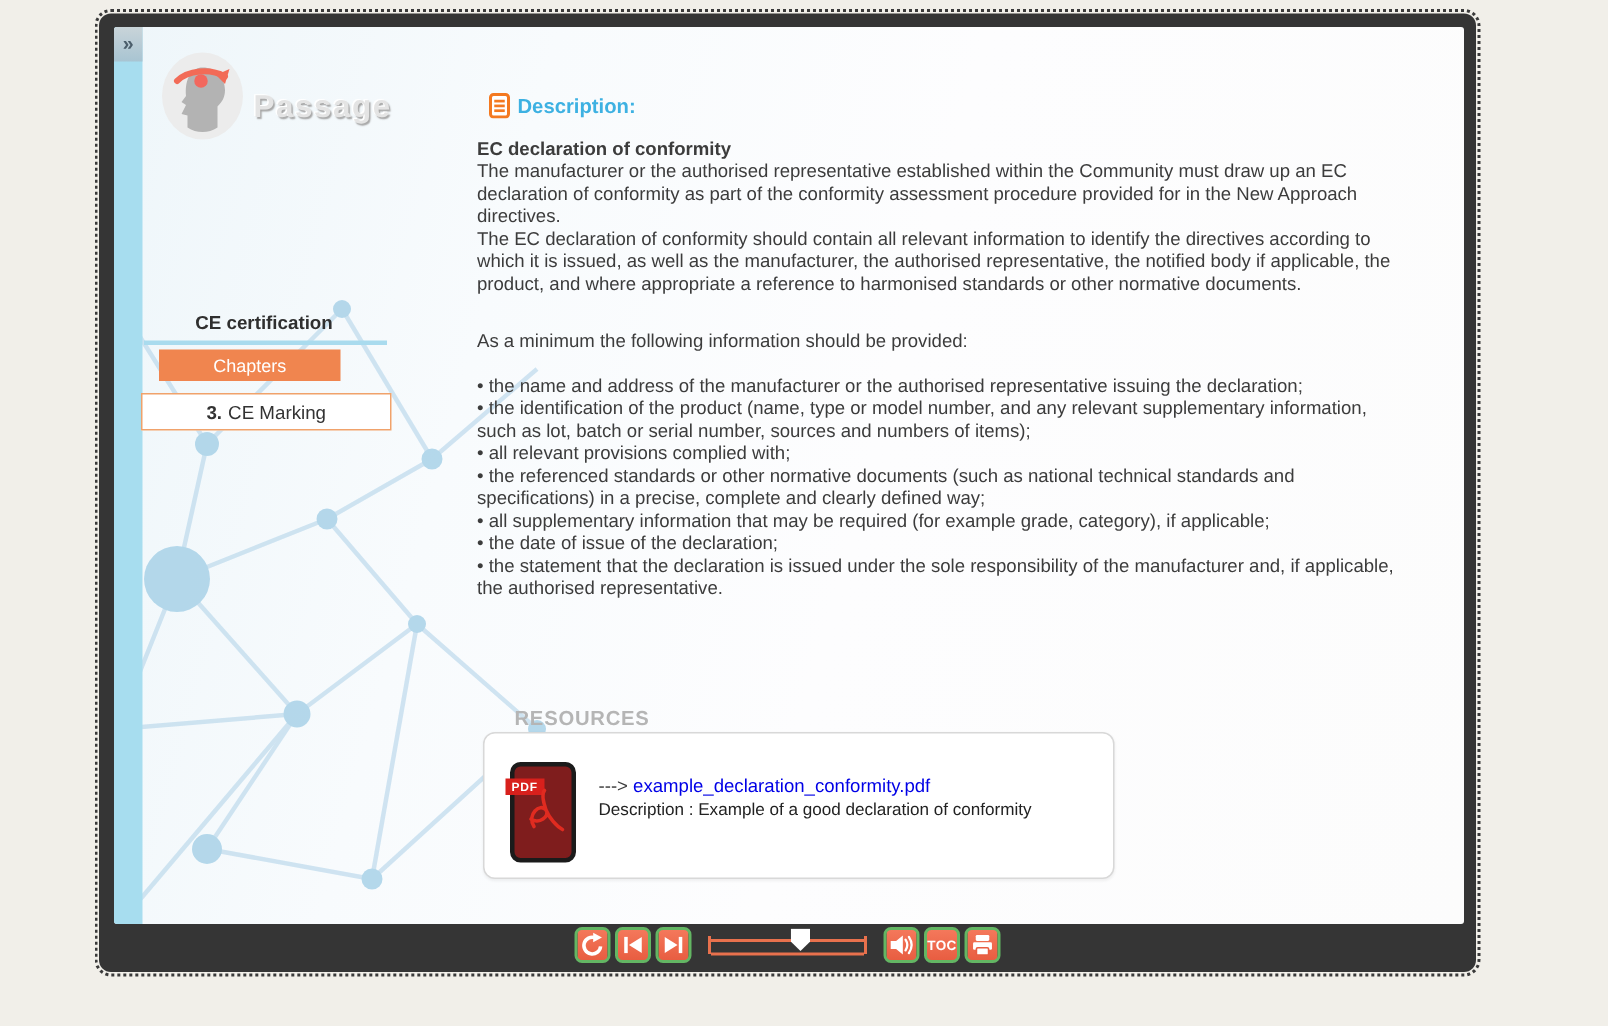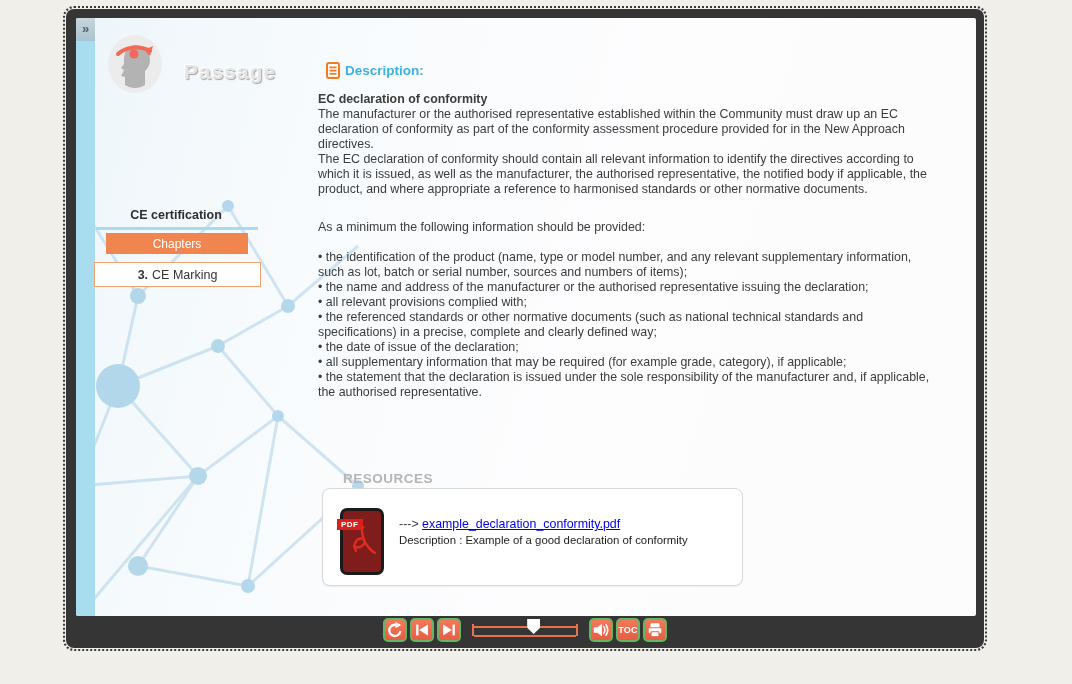--- a/index.html
+++ b/index.html
@@ -22,31 +22,31 @@
     background:var(--strip-blue,#a7ddef); }
   .expand-btn { position:absolute; left:0; top:0; width:19px; height:23px;
     background:linear-gradient(#c9d4d9,#a8c4d2);
     color:#4b5e6b; font-size:13px; font-weight:bold; text-align:center;
     line-height:22px; cursor:pointer; }
 
   
   .network { position:absolute; left:2px; bottom:0; opacity:.85; pointer-events:none; }
 
   
-  .logo { position:absolute; left:30px; top:14px; display:flex; align-items:flex-end; gap:20px; }
+  .logo { position:absolute; left:30px; top:14px; display:flex; align-items:flex-end; gap:5px; }
   .logo-text { font-size:21px; font-weight:bold; letter-spacing:1px;
     color:#e4e4e4; text-shadow:-1px -1px 0 #ffffff, 1px 1px 1px #a6a6a6;
     padding-bottom:10px; }
 
   
   .sidebar-title { position:absolute; left:10px; top:190px; width:180px;
     text-align:center; font-size:12.5px; font-weight:bold; color:#2f2f2f; }
   .title-underline { position:absolute; left:20px; top:209px; width:162px; height:3px;
     background:var(--underline-blue,#a9dbee); }
-  .chapters-btn { position:absolute; left:30px; top:215px; width:142px; height:21px;
+  .chapters-btn { position:absolute; left:30px; top:215px; width:121px; height:21px;
     background:var(--accent-orange,#f0854f); color:#ffffff; font-size:12px;
     display:flex; align-items:center; justify-content:center; cursor:pointer; }
   .chapter-item { position:absolute; left:18px; top:244px; width:167px; height:25px;
     background:#ffffff; border:1px solid var(--chapter-border,#f0a26b);
     color:#333; font-size:12.5px; display:flex; align-items:center; justify-content:center;
     gap:4px; cursor:pointer; }
   .chapter-item .num { font-weight:bold; }
 
   
   .desc-header { position:absolute; left:227px; top:44px; display:flex; align-items:center; gap:5px;padding-left:23px; }
@@ -63,21 +63,21 @@
   .resource-box { position:absolute; left:246px; top:470px; width:421px; height:98px;
     background:#fff; border:1px solid #d8d8d8; border-radius:8px;
     box-shadow:0 1px 2px rgba(0,0,0,.06); }
   .pdf-icon { position:absolute; left:17px; top:19px; width:44px; height:67px;
     background:#7f1d1d; border:3px solid #1b1b1b; border-radius:7px; cursor:pointer; }
   .pdf-badge { position:absolute; left:-6px; top:8px; background:#d8201c; color:#fff;
     font-size:8px; font-weight:bold; padding:1px 4px; letter-spacing:.5px; }
   .pdf-swirl { position:absolute; left:5px; top:14px; }
   .res-text { position:absolute; left:76px; top:28px; width:330px; }
   .res-link-row { font-size:12.4px; color:#3c3c3c; }
-  .res-link { color:var(--link-blue,#0000e6); text-decoration:underline; cursor:pointer; }
+  .res-link { color:var(--link-blue,#0000e6); cursor:pointer; }
   .res-desc { font-size:11.4px; color:#222; margin-top:3px; }
 
   
   .toolbar { position:absolute; left:0; bottom:4px; width:100%; height:28px;
     display:flex; align-items:center; justify-content:center; gap:3px; }
   .tb-btn { width:24px; height:24px; border:2px solid var(--toolbar-border,#63b663);
     border-radius:5px; background:linear-gradient(var(--toolbar-button-light,#f4785b),var(--toolbar-button,#e85d41));
     display:flex; align-items:center; justify-content:center; cursor:pointer;
     color:#fff; font-weight:bold; }
   .tb-btn svg { display:block; }
@@ -162,26 +162,26 @@
       </svg>
       <span class="label">Description:</span>
     </div>
 
     <div class="body-text">
       <div class="heading">EC declaration of conformity</div>
       <div>The manufacturer or the authorised representative established within the Community must draw up an EC declaration of conformity as part of the conformity assessment procedure provided for in the New Approach directives.</div>
       <div>The EC declaration of conformity should contain all relevant information to identify the directives according to which it is issued, as well as the manufacturer, the authorised representative, the notified body if applicable, the product, and where appropriate a reference to harmonised standards or other normative documents.</div>
       <div class="minimum-line">As a minimum the following information should be provided:</div>
       <div class="bullets">
+        <div>• the name and address of the manufacturer or the authorised representative issuing the declaration;</div>
         <div>• the identification of the product (name, type or model number, and any relevant supplementary information, such as lot, batch or serial number, sources and numbers of items);</div>
-        <div>• the name and address of the manufacturer or the authorised representative issuing the declaration;</div>
         <div>• all relevant provisions complied with;</div>
         <div>• the referenced standards or other normative documents (such as national technical standards and specifications) in a precise, complete and clearly defined way;</div>
+        <div>• all supplementary information that may be required (for example grade, category), if applicable;</div>
         <div>• the date of issue of the declaration;</div>
-        <div>• all supplementary information that may be required (for example grade, category), if applicable;</div>
         <div>• the statement that the declaration is issued under the sole responsibility of the manufacturer and, if applicable, the authorised representative.</div>
       </div>
     </div>
 
     <div class="resources-label">RESOURCES</div>
     <div class="resource-box">
       <div class="pdf-icon">
         <span class="pdf-badge">PDF</span>
         <svg class="pdf-swirl" width="30" height="32" viewBox="0 0 30 32">
           <path d="M8 26 C3 18, 12 10, 16 15 C19 19, 11 25, 6 21 M16 15 C18 20, 23 26, 27 28 M16 15 C14 9, 13 4, 15 2" fill="none" stroke="#e02b20" stroke-width="2.4" stroke-linecap="round"></path>

